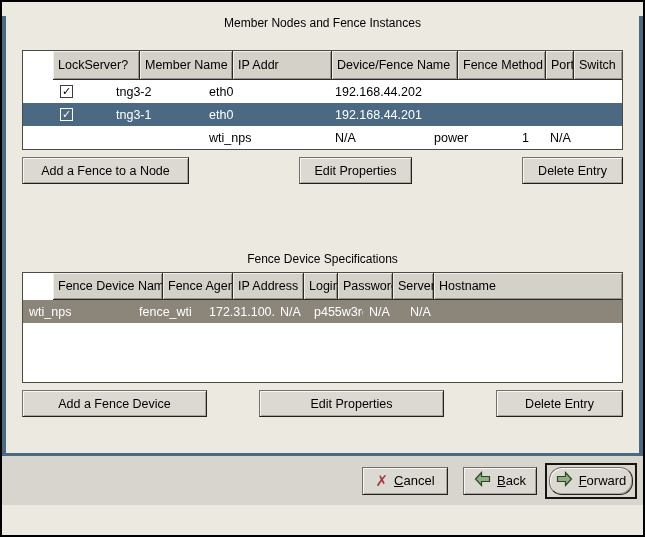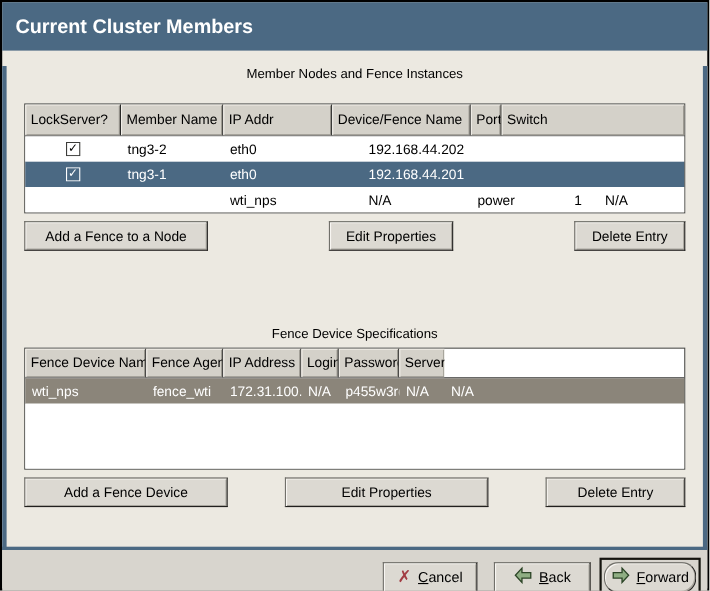--- a/index.html
+++ b/index.html
@@ -18,21 +18,21 @@
     border-bottom:3px solid #4b6983; background:#ece9e1;
   }
   .content { padding:0 16px; }
 
   .section-label { text-align:center; font-size:12px; color:#000; height:16px; }
   .label-members { padding-top:0; margin-top:14px; }
   .label-fence   { margin-top:68px; margin-bottom:4px; }
 
   .gtable { width:601px; border:1px solid #4a4a46; background:#fff; }
   .members-table { margin-top:18px; }
-  .thead { display:flex; border-bottom:1px solid #2a2a28; }
+  .thead { display:flex; border-bottom:1px solid #2a2a28;margin-left:30px; }
   .th {
     background:#d4d1c9; border-right:1px solid #2a2a28;
     box-shadow:inset 1px 1px 0 #f1eee8, inset -1px -1px 0 #97948c;
     font-size:12.5px; color:#000; display:flex; align-items:center;
     padding:0 5px; white-space:nowrap; overflow:hidden; height:28px;
   }
   .fence-table .th { height:26px; }
   .th:last-child { border-right:none; }
 
   .trow { display:flex; height:23px; align-items:center; background:#fff; color:#000; }
@@ -72,45 +72,45 @@
   .btn-row-1 .b0{width:185px;} .btn-row-1 .b1{width:167px;}
   .btn-row-1 .b2{width:113px;} .btn-row-1 .b3{width:101px;}
   .btn-row-2 .b0{width:185px;} .btn-row-2 .b1{width:185px;} .btn-row-2 .b2{width:127px;}
 
   .footer {
     height:49px; background:#d8d5ce; display:flex; align-items:center;
     justify-content:flex-end; padding-right:6px;
   }
   .footer-btn { height:28px; gap:6px; display:flex; align-items:center; justify-content:center; }
   .btn-cancel { width:86px; margin-right:15px; }
-  .btn-back { width:88px; margin-right:8px; }
+  .btn-back { width:74px; margin-right:8px; }
   .fwd-ring { border:2px solid #15140f; padding:2px; background:#d8d5ce; }
   .btn-forward { width:84px;border-radius:13px; }
   .u { text-decoration:underline; }
   .x-icon { color:#a23c42; font-size:15px; font-weight:bold; font-style:italic; line-height:15px; }
   .footer-label { font-size:13px; }
 </style>
 </head>
 <body>
 
 <div class="window">
 
-  <div class="titlebar">Current Cluster Members</div>
 
   <div class="druid-body">
     <div class="content">
 
       <div class="section-label label-members">Member Nodes and Fence Instances</div>
 
       <div class="gtable members-table">
         <div class="thead">
           <div class="th c0">LockServer?</div>
           <div class="th c1">Member Name</div>
           <div class="th c3">IP Addr</div>
           <div class="th c2">Device/Fence Name</div>
+          <div class="th c4">Fence Method</div>
           <div class="th c5">Port</div>
           <div class="th c6">Switch</div>
         </div>
         <div class="trow">
           <div class="td cbcell c0">
             <span class="checkbox">
                 <span>✓</span>
               </span>
           </div>
           <div class="td c1">tng3-2</div>
@@ -153,20 +153,21 @@
       <div class="section-label label-fence">Fence Device Specifications</div>
 
       <div class="gtable fence-table">
         <div class="thead">
           <div class="th c0">Fence Device Name</div>
           <div class="th c1">Fence Agent</div>
           <div class="th c2">IP Address</div>
           <div class="th c3">Login</div>
           <div class="th c4">Password</div>
           <div class="th c5">Server</div>
+          <div class="th c6">Hostname</div>
         </div>
         <div class="trow sel-inactive">
           <div class="td c0">wti_nps</div>
           <div class="td c1">fence_wti</div>
           <div class="td c2">172.31.100.1</div>
           <div class="td c3">N/A</div>
           <div class="td c4">p455w3rd</div>
           <div class="td c5">N/A</div>
           <div class="td c6">N/A</div>
         </div>

